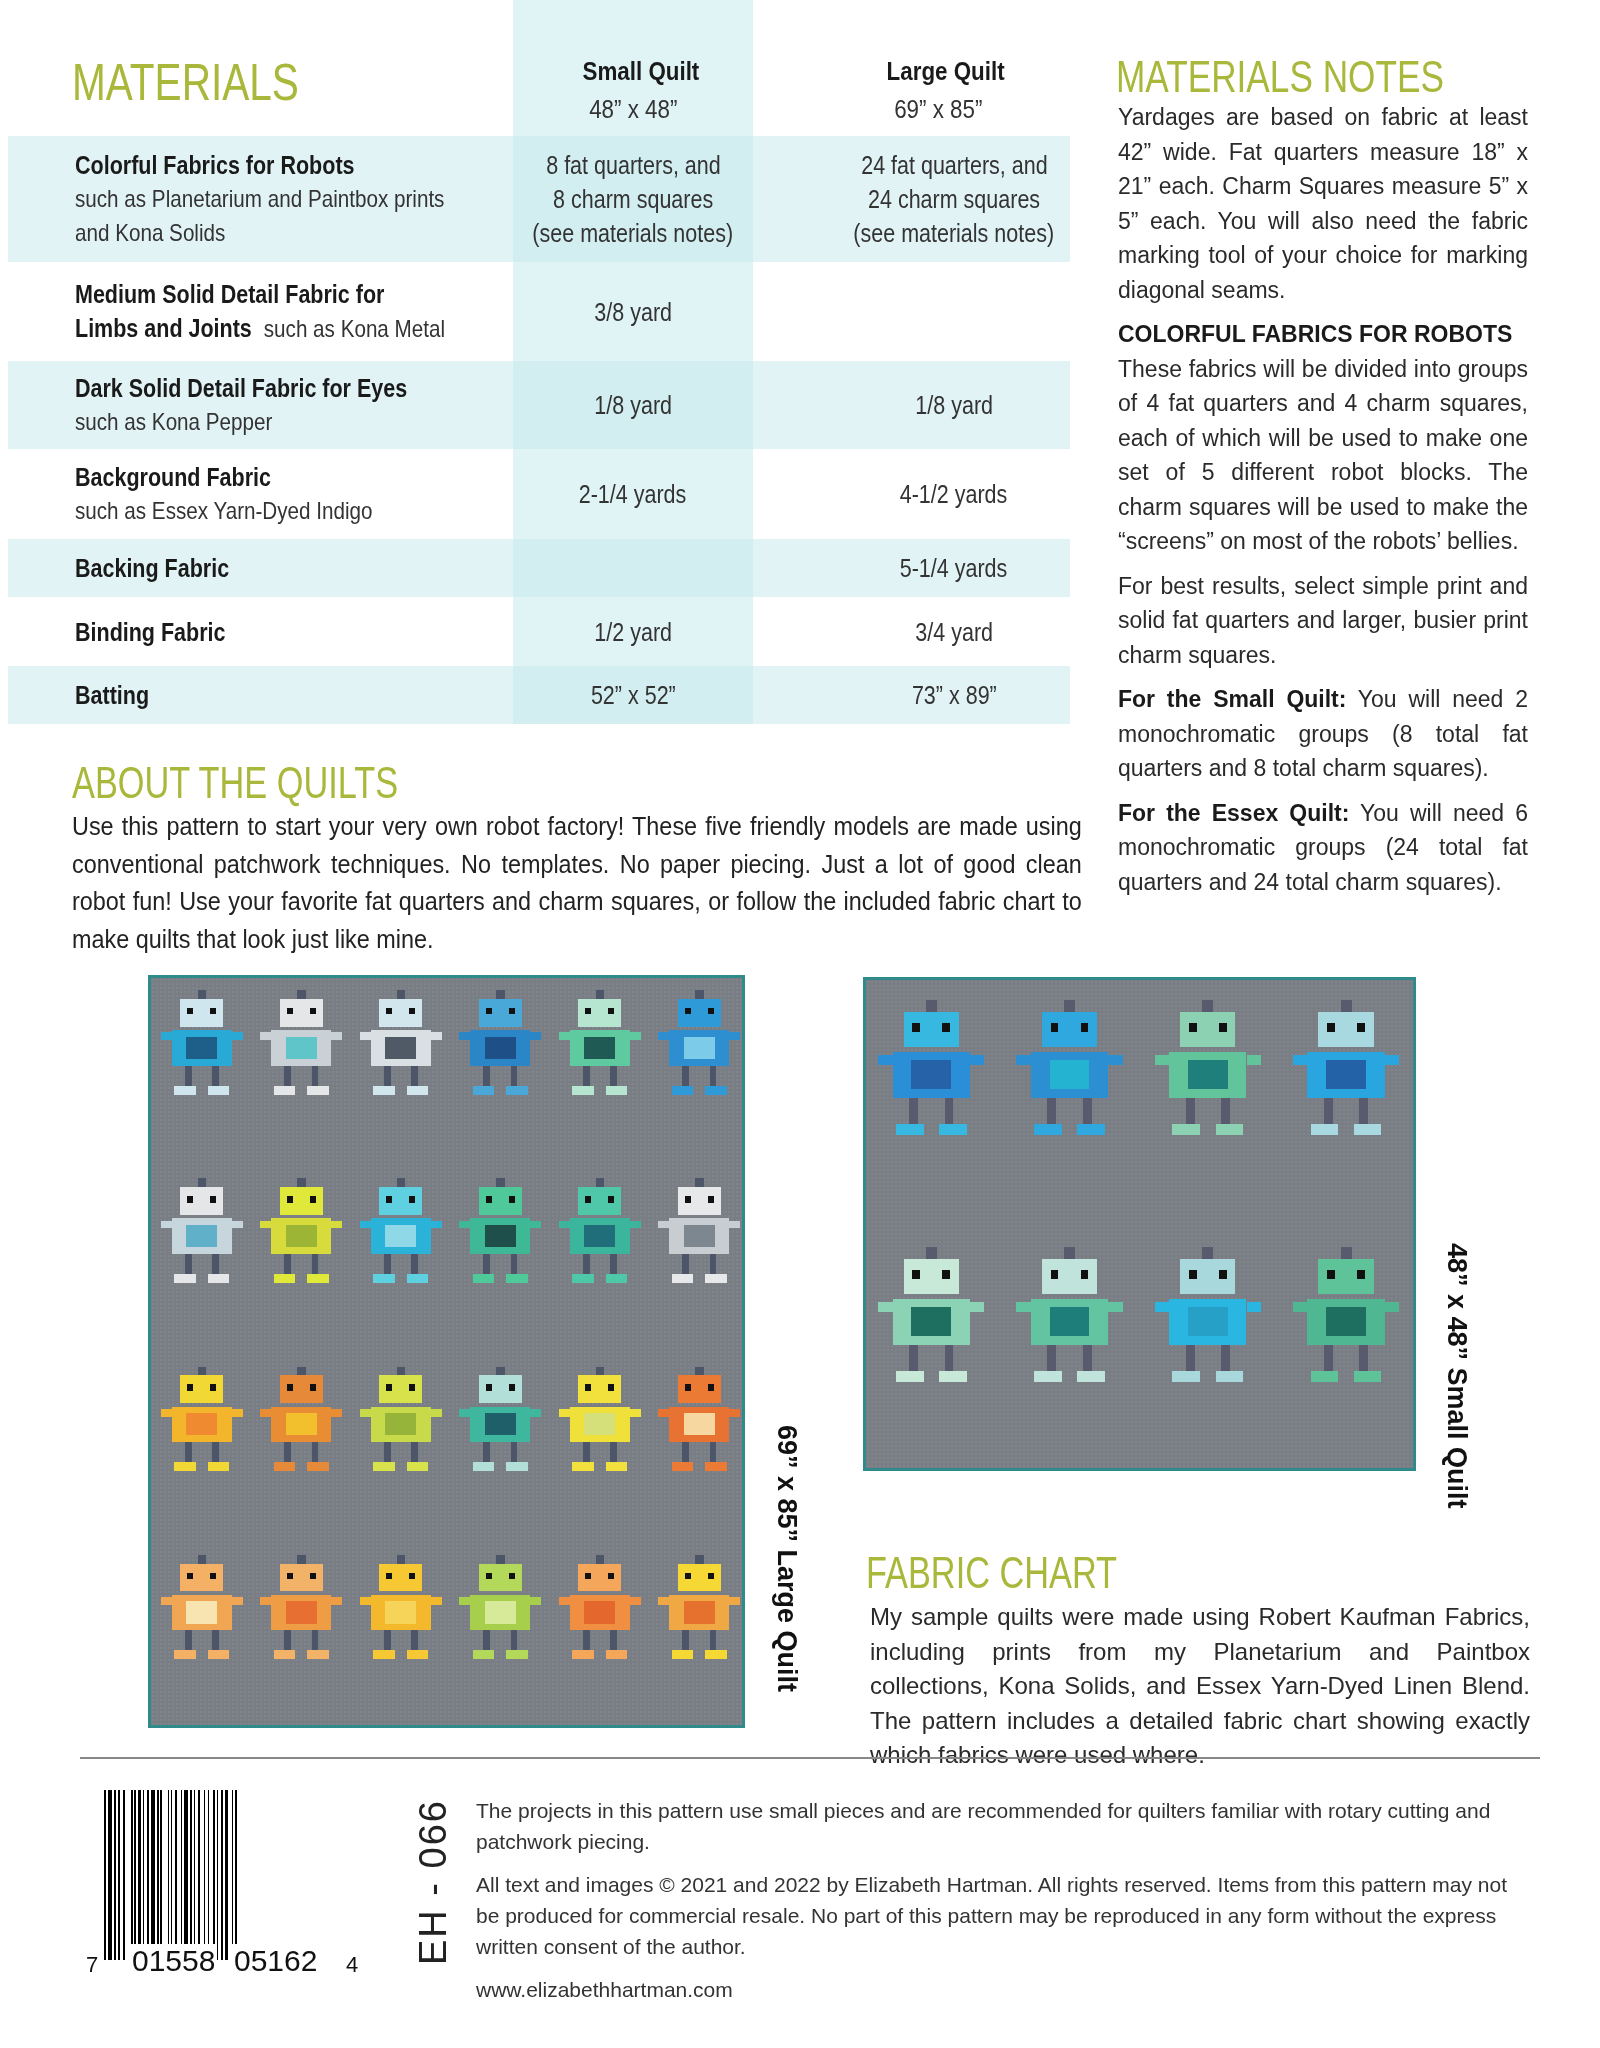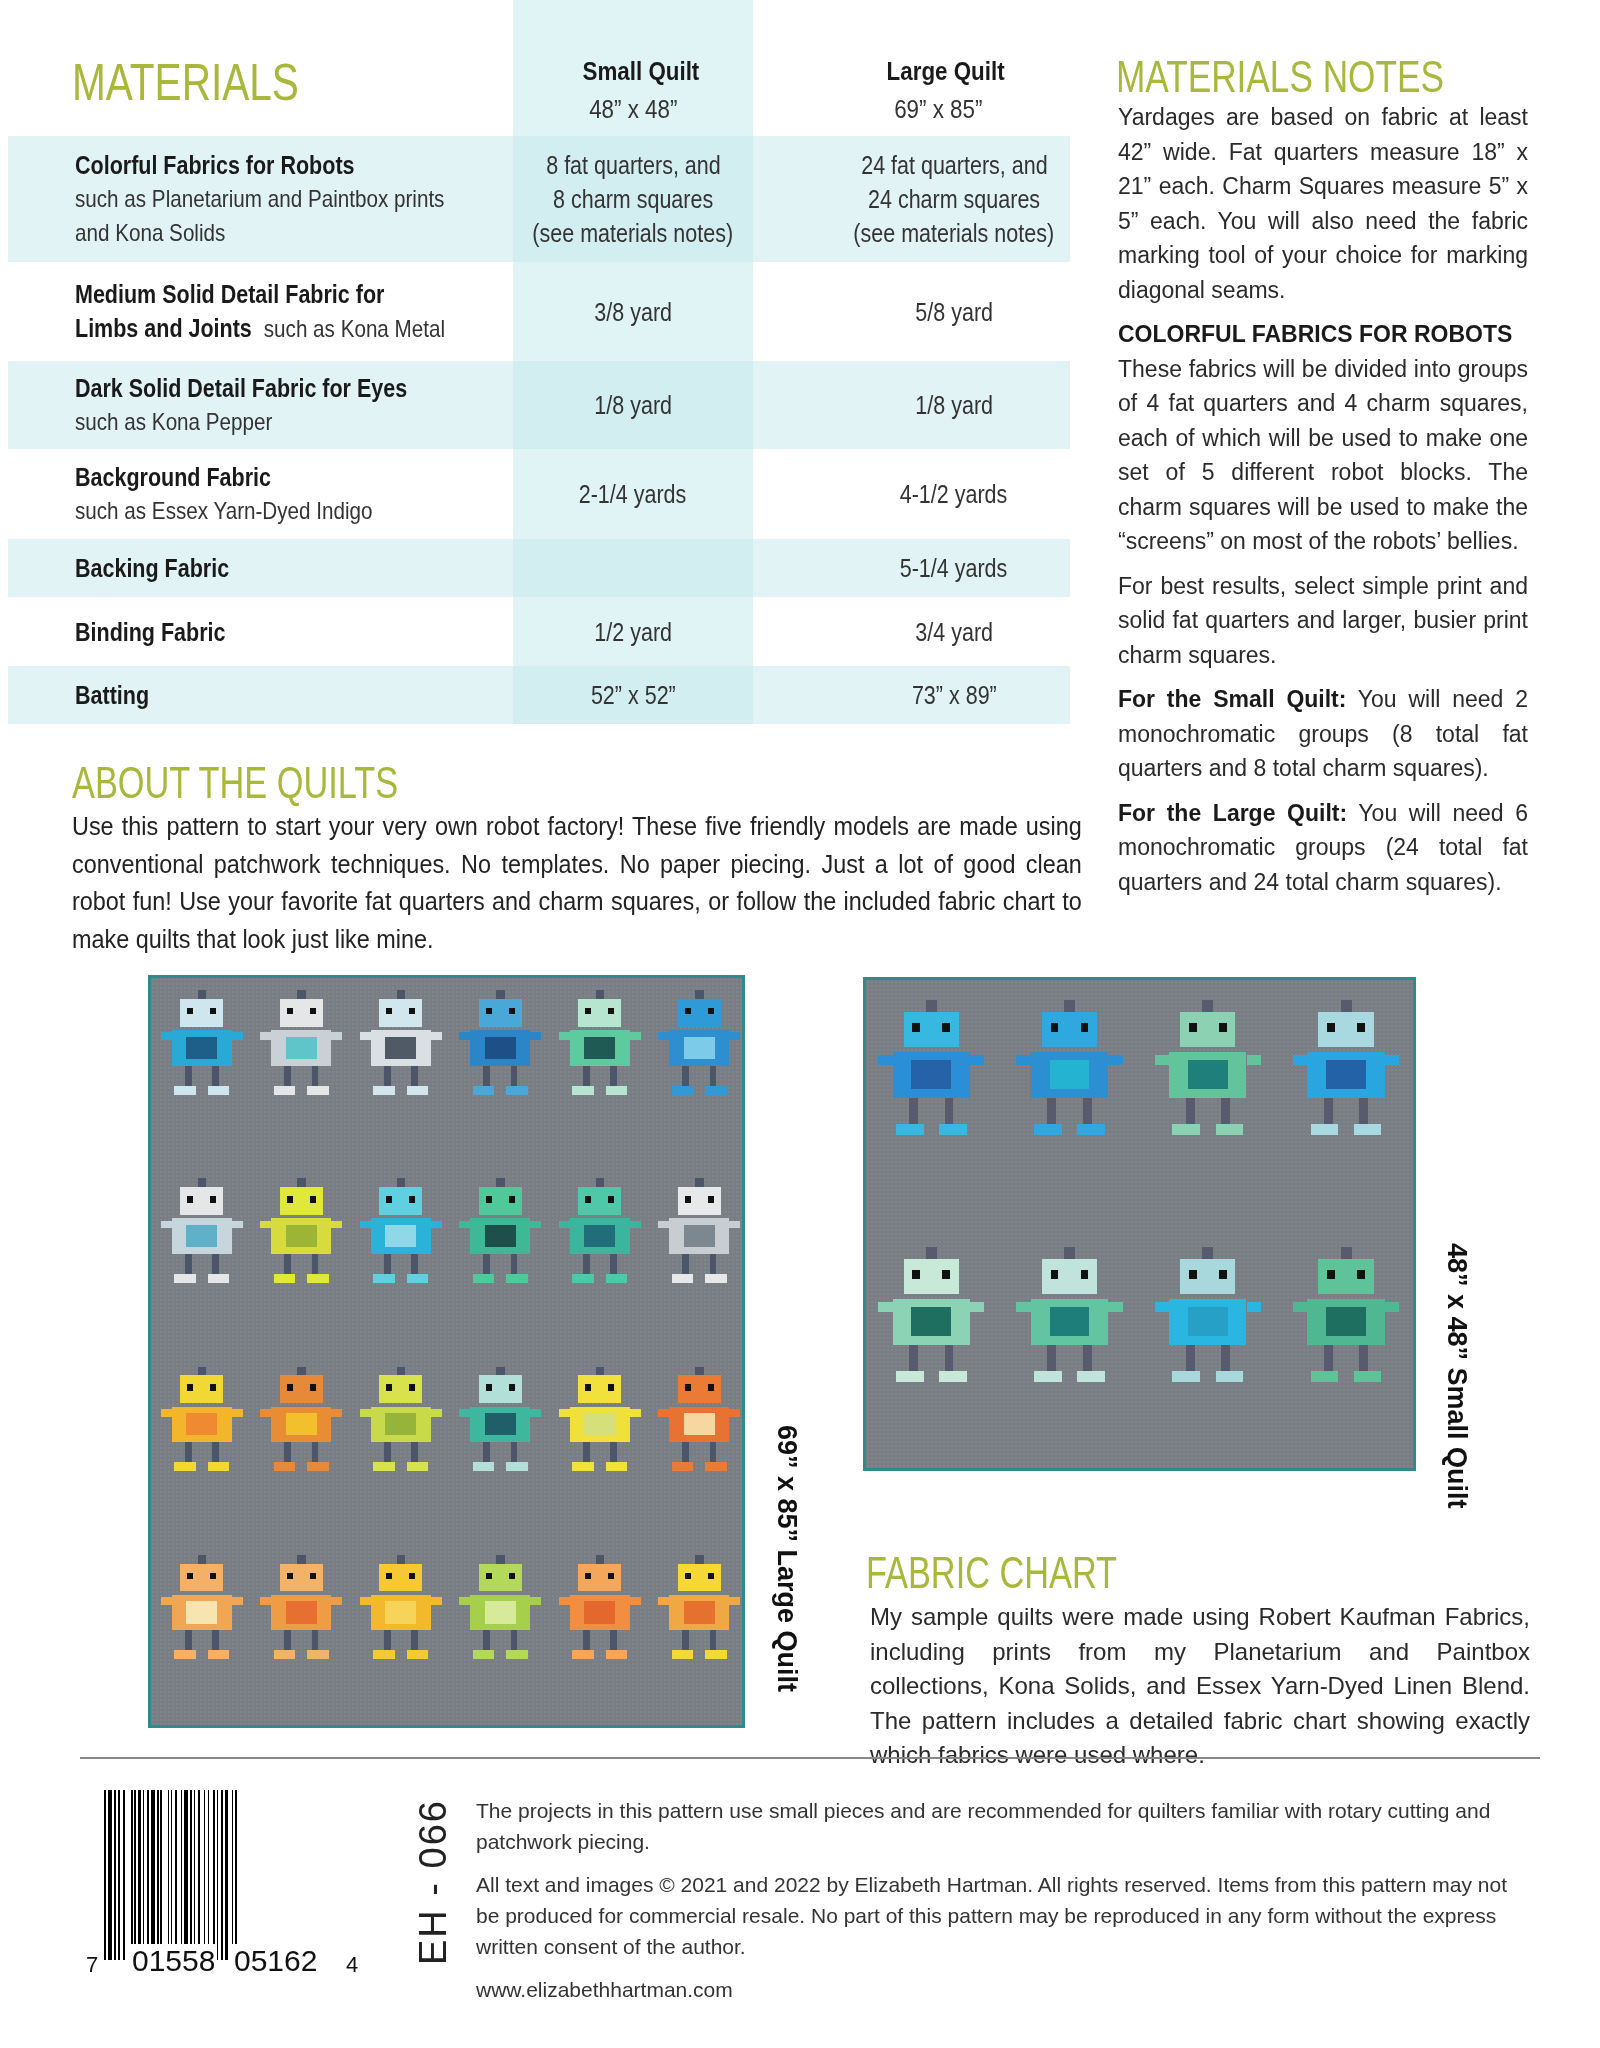--- a/index.html
+++ b/index.html
@@ -141,23 +141,20 @@
 </div>
 
 <div class="mrow" style="top:262px; height:99px;">
   <div class="lbl">
     <div><b>Medium Solid Detail Fabric for</b></div>
     <div><b>Limbs and Joints</b>&nbsp; <span class="sub">such as Kona Metal</span></div>
   </div>
   <div class="val v1">
       <span>3/8 yard</span>
     </div>
-  <div class="val v2">
-      <span>5/8 yard</span>
-    </div>
 </div>
 
 <div class="mrow shaded" style="top:361px; height:88px;">
   <div class="lbl">
     <div><b>Dark Solid Detail Fabric for Eyes</b></div>
     <div class="sub">such as Kona Pepper</div>
   </div>
   <div class="val v1">
       <span>1/8 yard</span>
     </div>
@@ -212,21 +209,21 @@
     </div>
 </div>
 
 <div class="heading" style="left:1116px; top:52px; font-size:44px; transform:scaleX(0.8);">MATERIALS NOTES</div>
 <div id="notes">
   <p>Yardages are based on fabric at least 42” wide. Fat quarters measure 18” x 21” each. Charm Squares measure 5” x 5” each. You will also need the fabric marking tool of your choice for marking diagonal seams.</p>
   <p class="subhead">COLORFUL FABRICS FOR ROBOTS</p>
   <p>These fabrics will be divided into groups of 4 fat quarters and 4 charm squares, each of which will be used to make one set of 5 different robot blocks. The charm squares will be used to make the “screens” on most of the robots’ bellies.</p>
   <p>For best results, select simple print and solid fat quarters and larger, busier print charm squares.</p>
   <p><b>For the Small Quilt:</b><span> You will need 2 monochromatic groups (8 total fat quarters and 8 total charm squares).</span></p>
-  <p><b>For the Large Quilt:</b><span> You will need 6 monochromatic groups (24 total fat quarters and 24 total charm squares).</span></p>
+  <p><b>For the Essex Quilt:</b><span> You will need 6 monochromatic groups (24 total fat quarters and 24 total charm squares).</span></p>
 </div>
 
 <div class="heading" style="left:72px; top:758px; font-size:44px; transform:scaleX(0.78);">ABOUT THE QUILTS</div>
 <div id="about-body">
   <div class="inner">Use this pattern to start your very own robot factory! These five friendly models are made using conventional patchwork techniques. No templates. No paper piecing. Just a lot of good clean robot fun! Use your favorite fat quarters and charm squares, or follow the included fabric chart to make quilts that look just like mine.</div>
 </div>
 
 <div class="quilt" id="large-quilt" style="left:148px; top:975px; width:597px; height:753px;">
     <div class="robot" style="left: 8px; top: 12px;">
       <div style="left: 38.5065px; top: 0px; width: 8.557px; height: 8.89928px; background: rgb(76, 86, 104);"></div>

